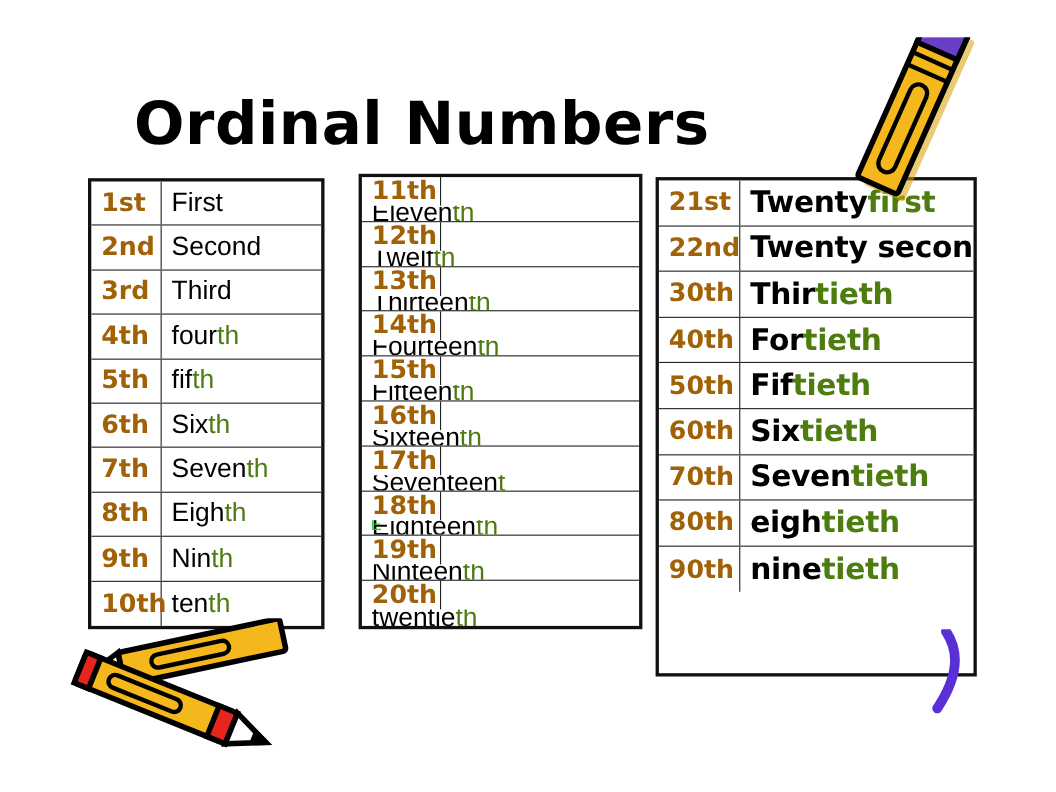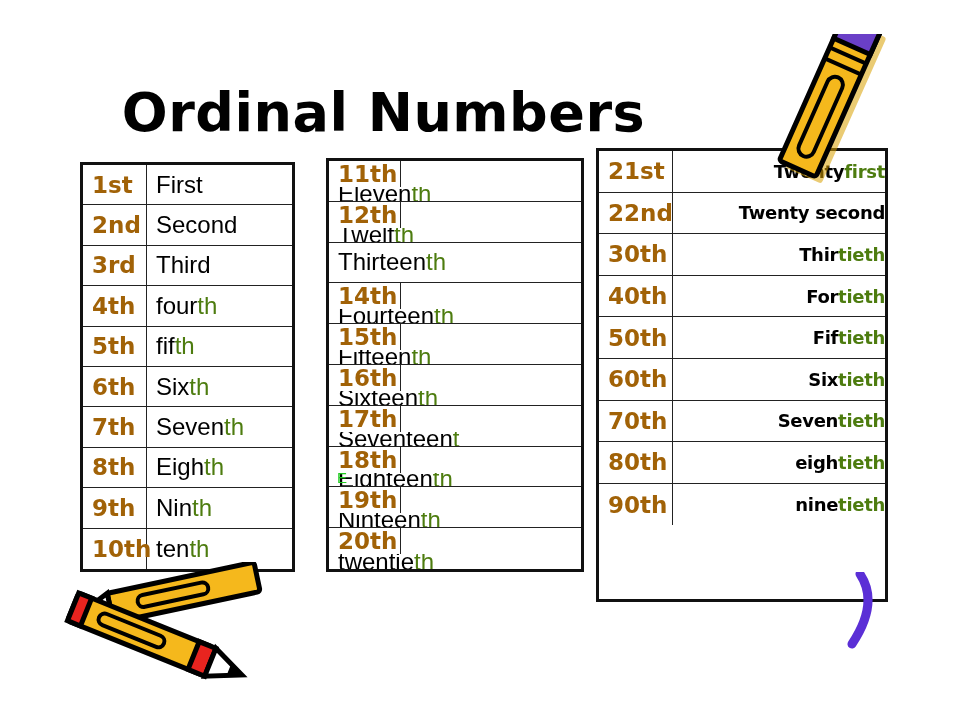--- a/index.html
+++ b/index.html
@@ -112,37 +112,36 @@
   }
   #table-teens .ord-word {
     font-size: 24px;
     font-family: "Liberation Sans", sans-serif;
     align-items: center;
   }
 
   
   #table-tens {
     left: 596px;
-    top: 148px;
+    top: 161px;
     width: 292px;
     height: 454px;
   }
   #table-tens .ord-row { height: 41.6px; }
   #table-tens .ord-num {
     width: 74px;
     font-size: 23px;
     font-weight: bold;
     font-family: "DejaVu Sans", sans-serif;
   }
   #table-tens .ord-word {
-    font-size: 18px;
+    font-size: 27px;
     font-weight: bold;
     font-family: "DejaVu Sans", sans-serif;
     letter-spacing: -0.3px;
-    justify-content: flex-end;
   }
 
   
   .ghost-letter {
     position: relative;
     display: inline-block;
   }
   .ghost-letter > .ghost {
     position: absolute;
     left: -1px;
@@ -245,20 +244,21 @@
         </div>
       </div>
       <div class="ord-row">
         <div class="ord-num">12th</div>
         <div class="ord-word">
           <span class="stem">Twelf</span>
           <span class="suffix">th</span>
         </div>
       </div>
       <div class="ord-row">
+        <div class="ord-num">13th</div>
         <div class="ord-word">
           <span class="stem">Thirteen</span>
           <span class="suffix">th</span>
         </div>
       </div>
       <div class="ord-row">
         <div class="ord-num">14th</div>
         <div class="ord-word">
           <span class="stem">Fourteen</span>
           <span class="suffix">th</span>

